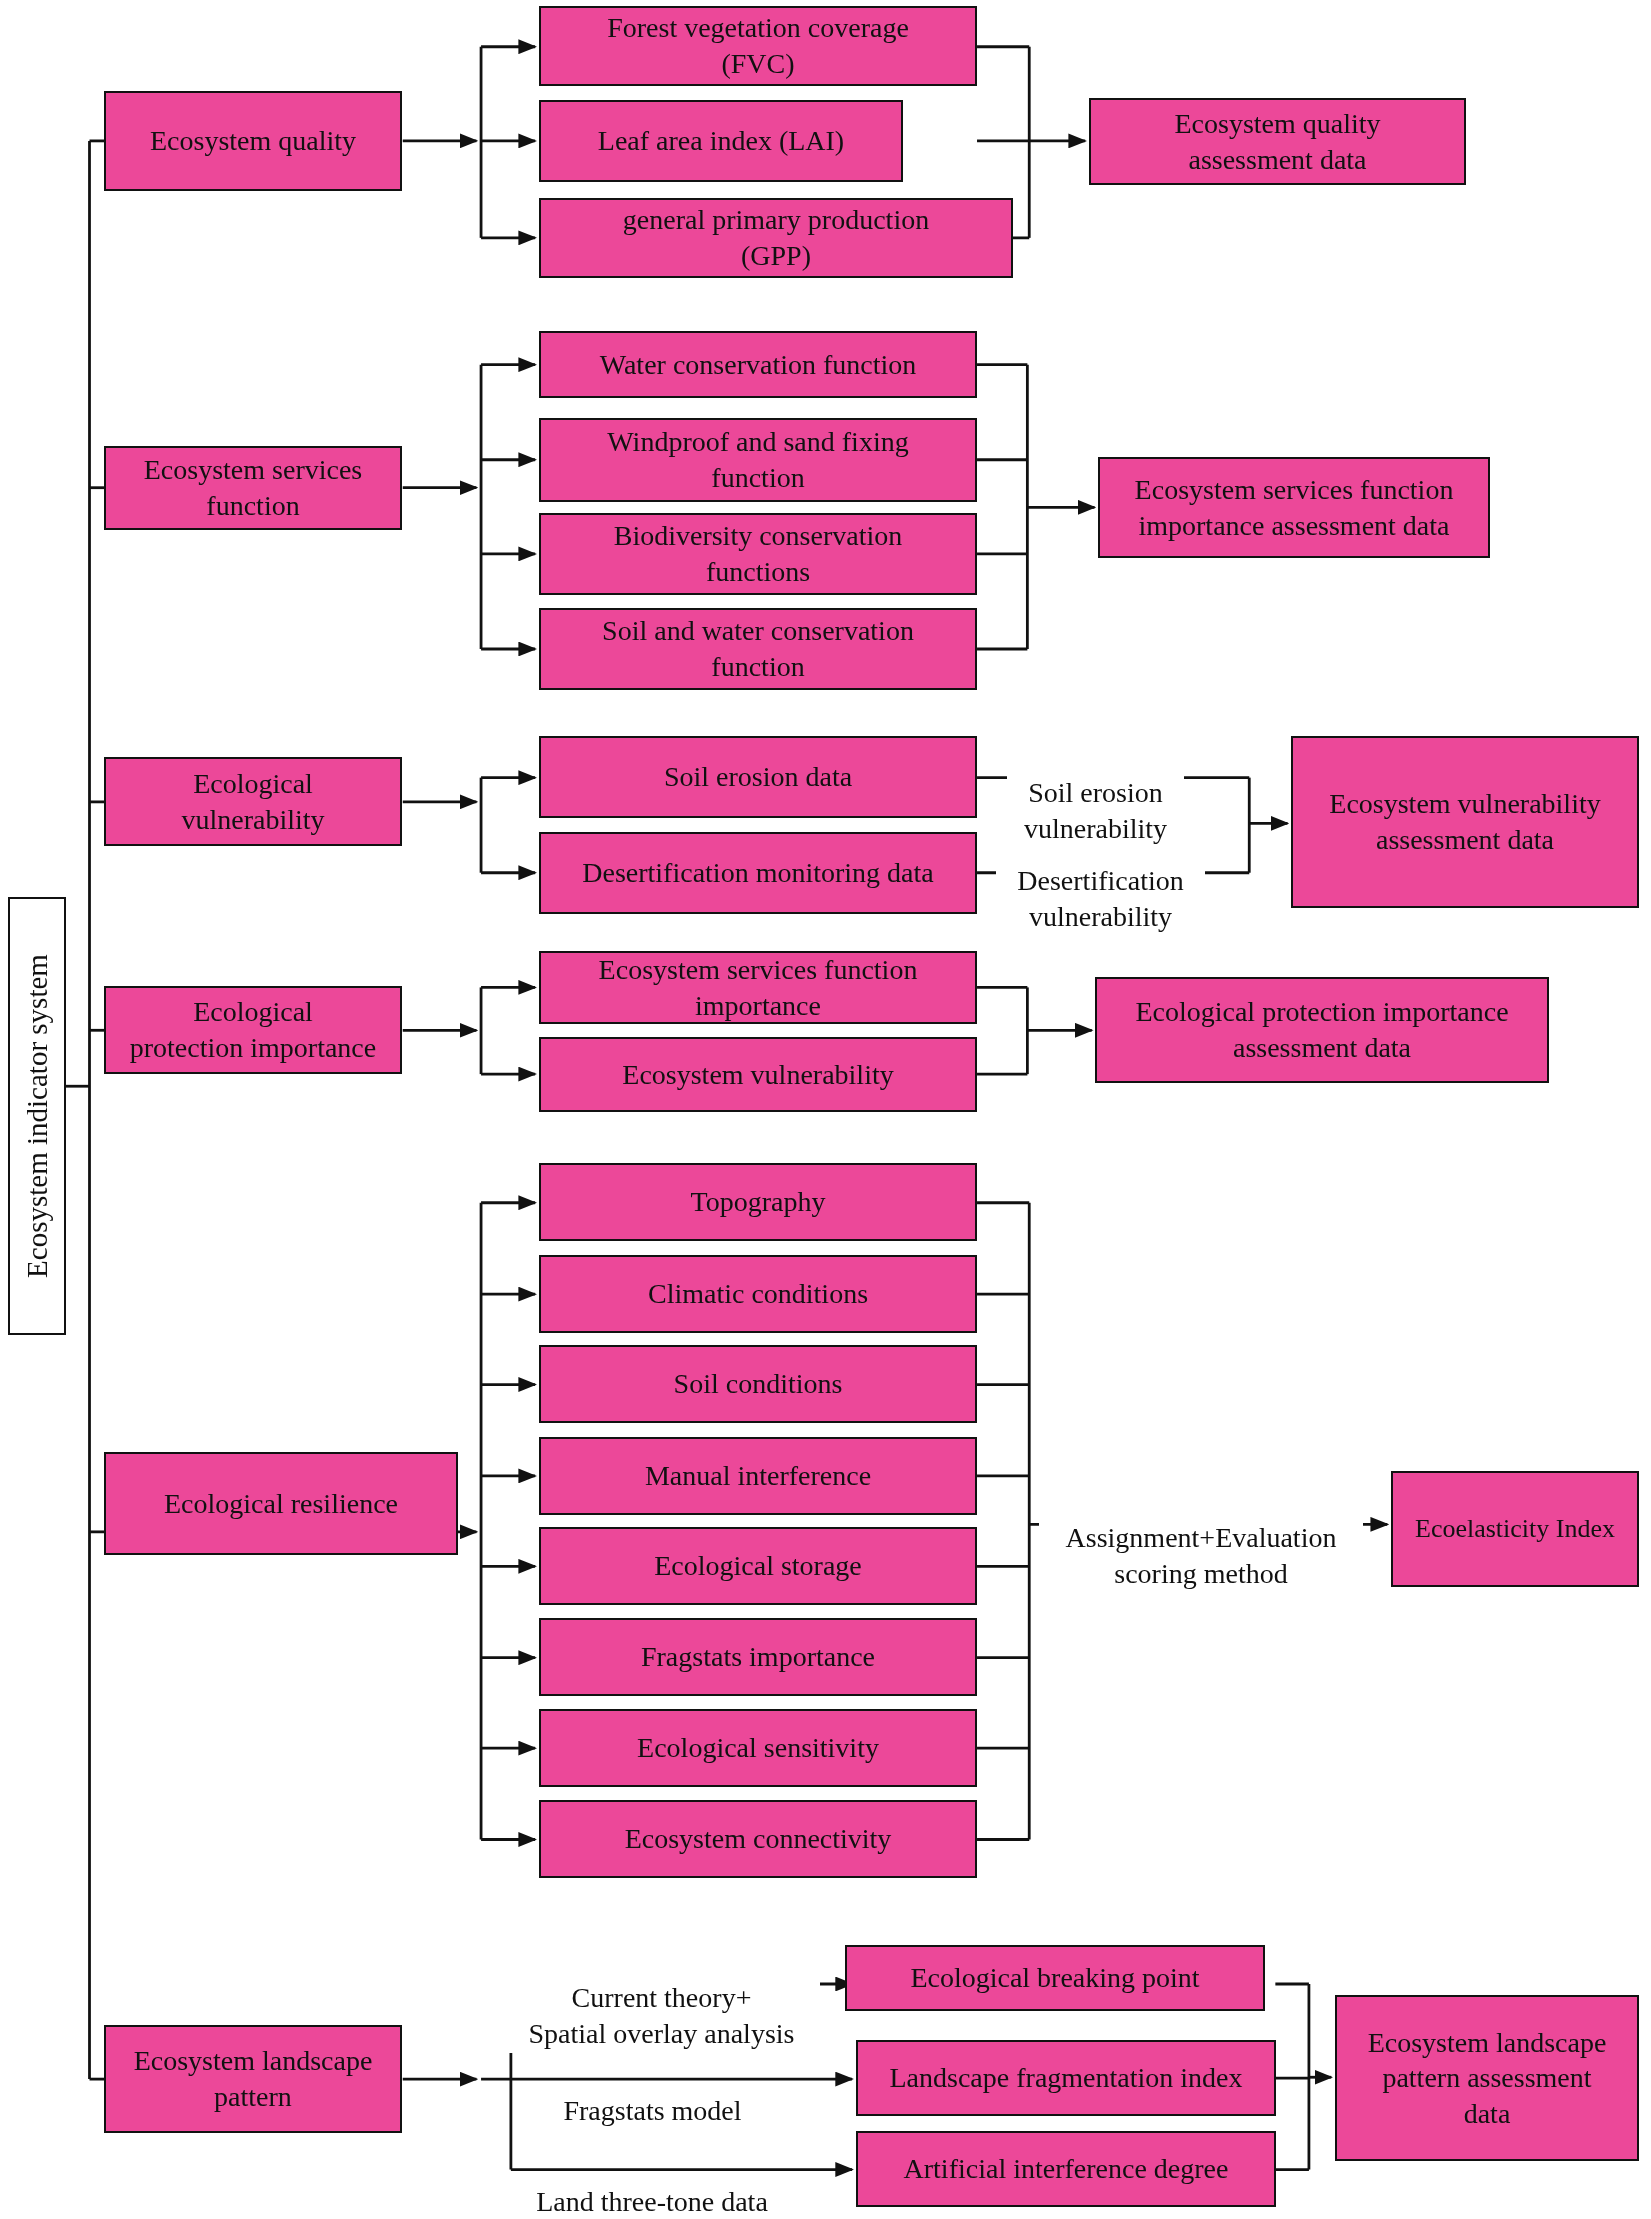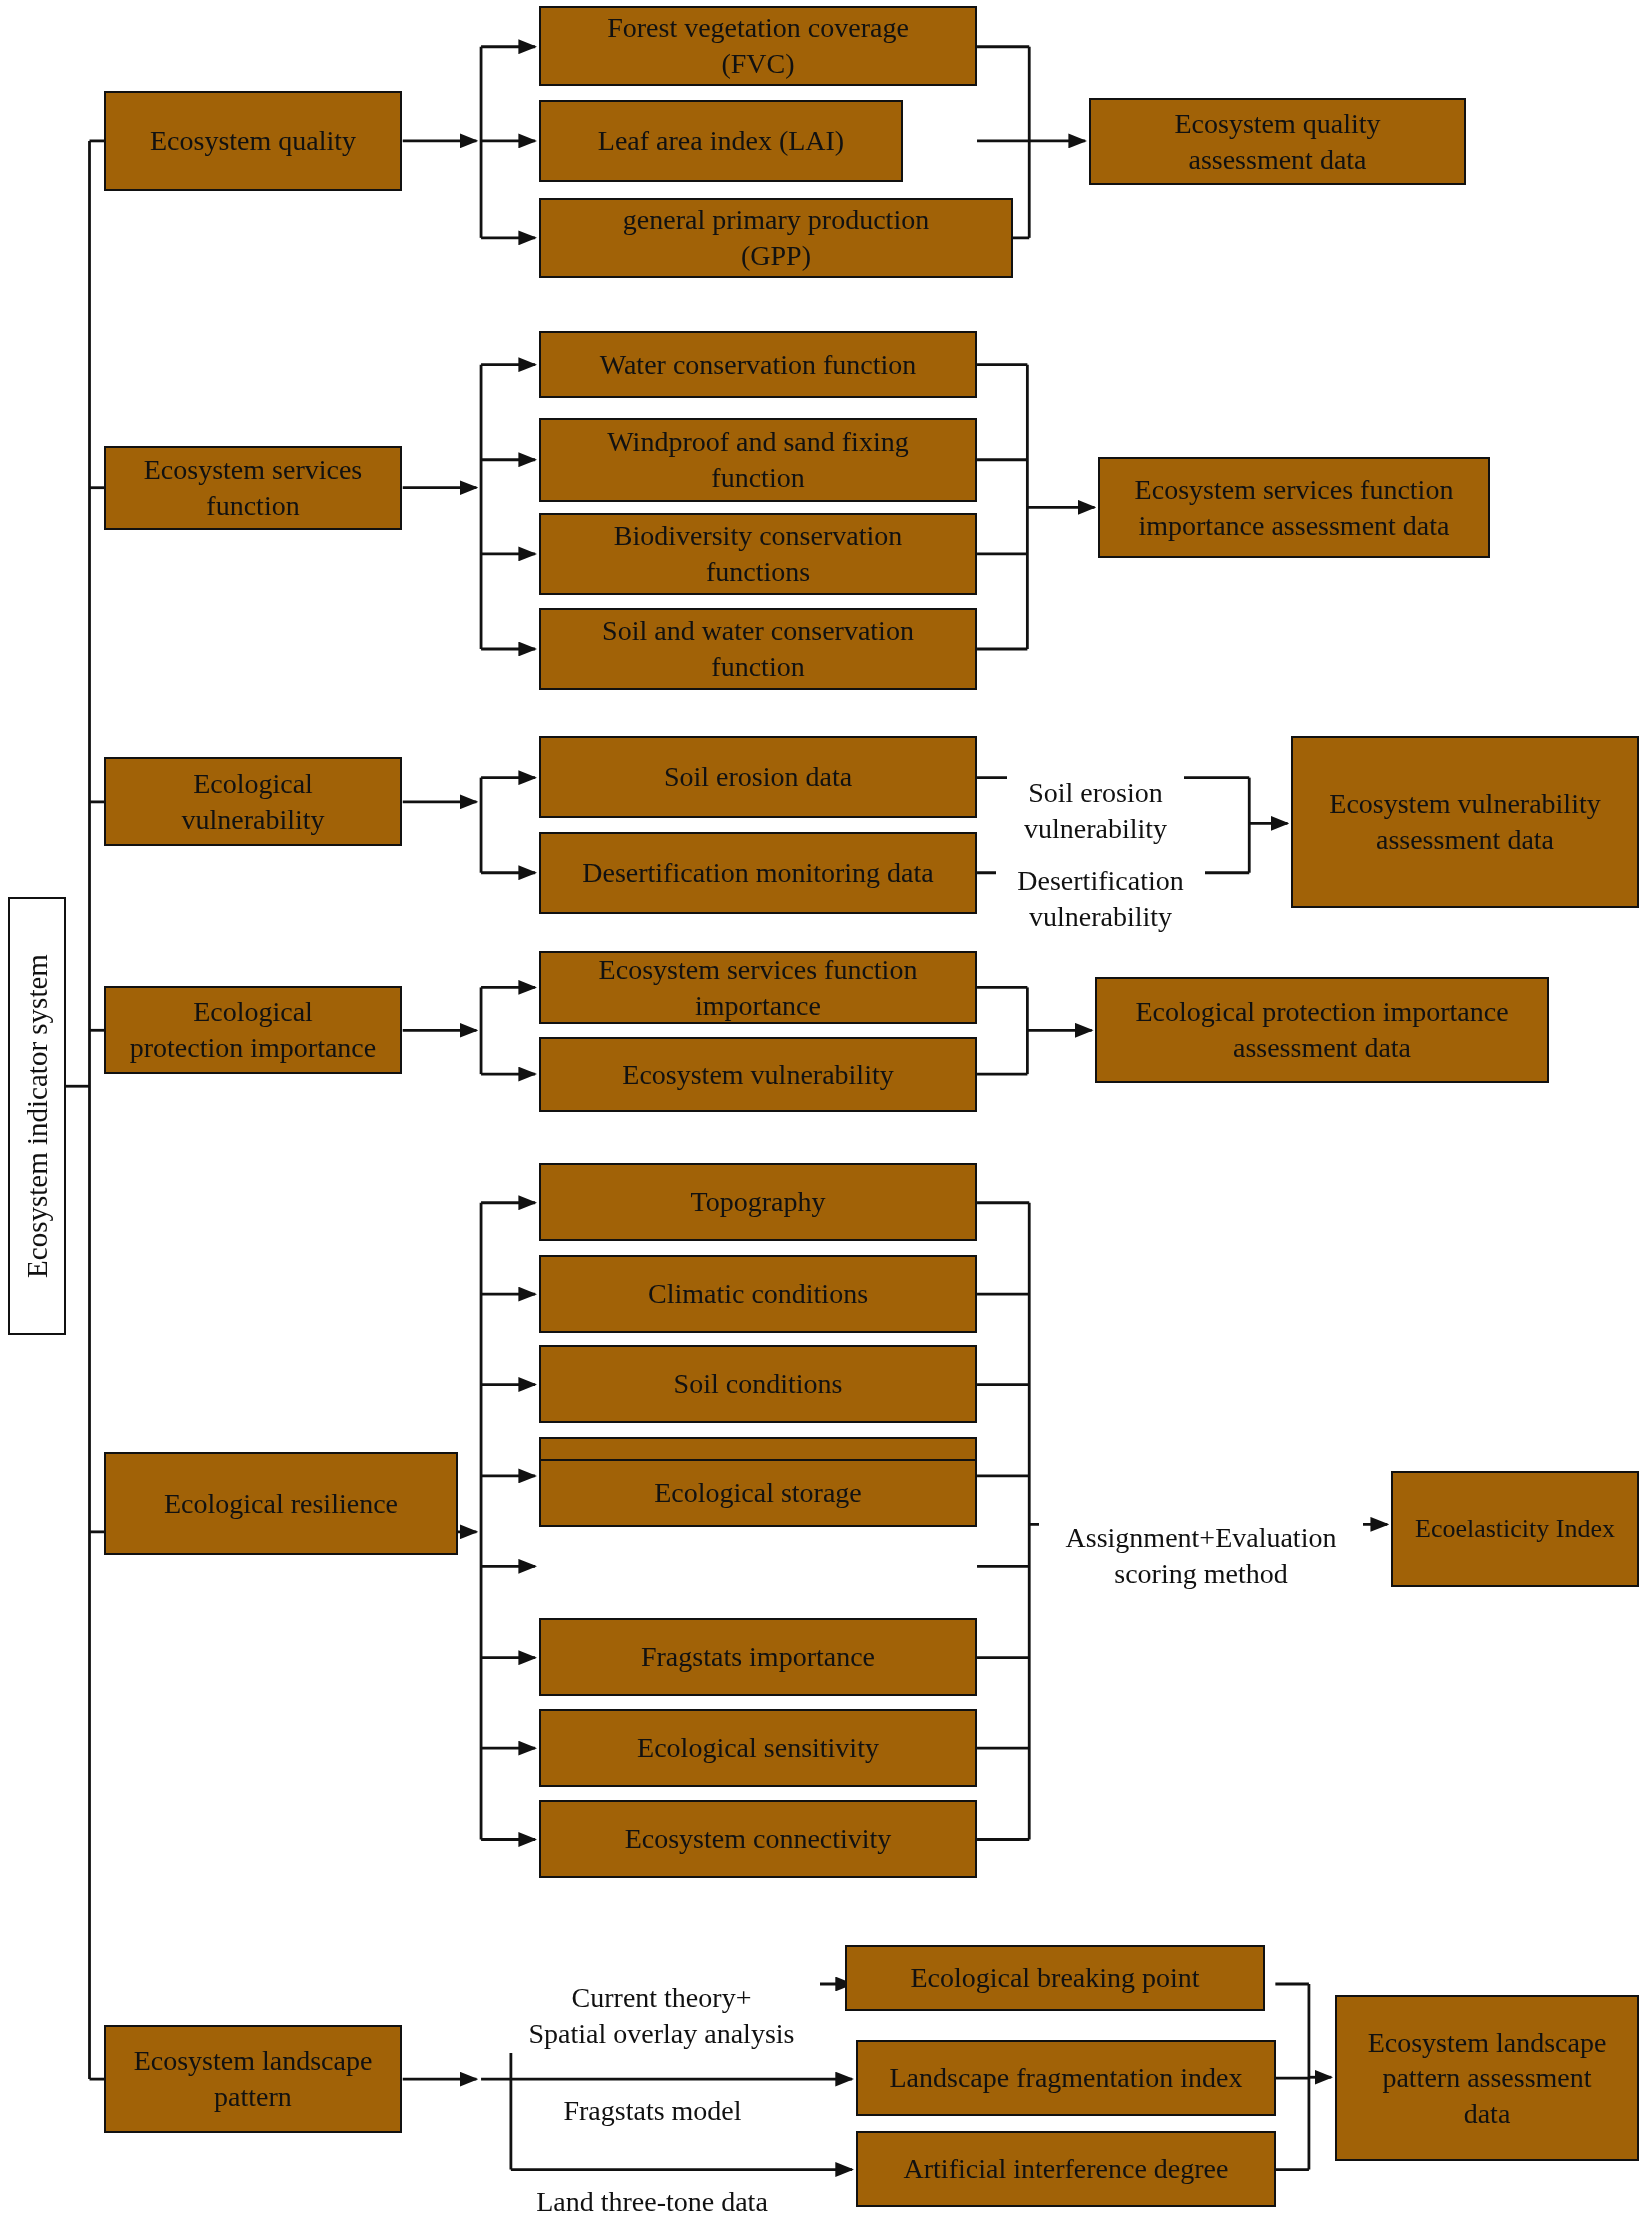--- a/index.html
+++ b/index.html
@@ -1,19 +1,19 @@
 <!DOCTYPE html>
 <html style="font-size:15px"><head>
 <meta charset="utf-8">
 <style>
   html,body{margin:0;padding:0;background:#ffffff;}
   body{font-family:"Liberation Serif", serif;color:#111111;}
   #canvas{position:relative;width:1652px;height:2220px;background:#ffffff;overflow:hidden;}
   #wires{position:absolute;left:0;top:0;width:1652px;height:2220px;}
-  .box{position:absolute;box-sizing:border-box;border:2.8px solid #111111;background:#a16207;
+  .box{position:absolute;box-sizing:border-box;border:2.8px solid #111111;background:#ec4899;
        display:flex;align-items:center;justify-content:center;text-align:center;
        font-size:28px;line-height:1.27;white-space:pre-line;padding:0 3.7px;}
   .plain{position:absolute;box-sizing:border-box;background:#ffffff;
        display:flex;align-items:center;justify-content:center;text-align:center;
        font-size:28px;line-height:1.27;white-space:pre-line;margin-top:32px;}
   .small{font-size:26px;}
   .rot-wrap{position:absolute;left:7.5px;top:897px;width:58px;height:438px;
        border:2.8px solid #111111;background:#ffffff;box-sizing:border-box;}
   .rot-text{position:absolute;left:50%;top:50%;transform:translate(-50%,-50%) rotate(-90deg);
        white-space:nowrap;font-size:29px;}
@@ -160,21 +160,21 @@
   <div class="box" style="left:539px;top:951px;width:438px;height:73px">Ecosystem services function
 importance</div>
   <div class="box" style="left:539px;top:1037px;width:438px;height:75px">Ecosystem vulnerability</div>
   <div class="box" style="left:1095px;top:977px;width:454px;height:106px">Ecological protection  importance
 assessment data</div>
 
   <div class="box" style="left:539px;top:1163px;width:438px;height:78px">Topography</div>
   <div class="box" style="left:539px;top:1345px;width:438px;height:78px">Soil conditions</div>
   <div class="box" style="left:539px;top:1255px;width:438px;height:78px">Climatic conditions</div>
   <div class="box" style="left:539px;top:1437px;width:438px;height:78px">Manual interference</div>
-  <div class="box" style="left:539px;top:1459px;width:438px;height:68px">Ecological storage</div>
+  <div class="box" style="left:539px;top:1527px;width:438px;height:78px">Ecological storage</div>
   <div class="box" style="left:539px;top:1618px;width:438px;height:78px">Fragstats importance</div>
   <div class="box" style="left:539px;top:1709px;width:438px;height:78px">Ecological sensitivity</div>
   <div class="box" style="left:539px;top:1800px;width:438px;height:78px">Ecosystem connectivity</div>
   <div class="plain" style="left:1039px;top:1484px;width:324px;height:80px">Assignment+Evaluation
 scoring method</div>
   <div class="box small" style="left:1391px;top:1471px;width:248px;height:116px">Ecoelasticity Index</div>
 
   <div class="plain" style="left:503px;top:1946px;width:317px;height:75px">Current theory+
 Spatial overlay analysis</div>
   <div class="plain" style="left:550px;top:2061px;width:205px;height:35px">Fragstats model</div>

